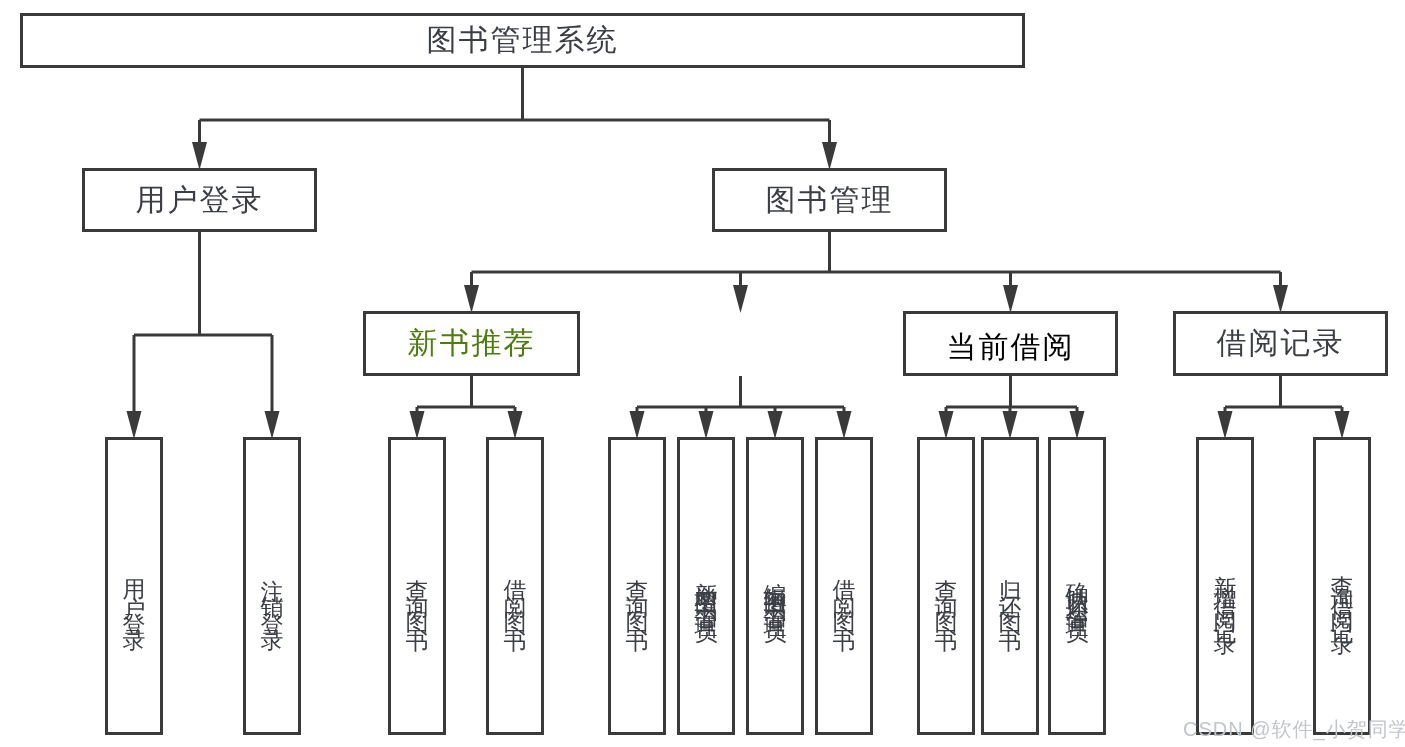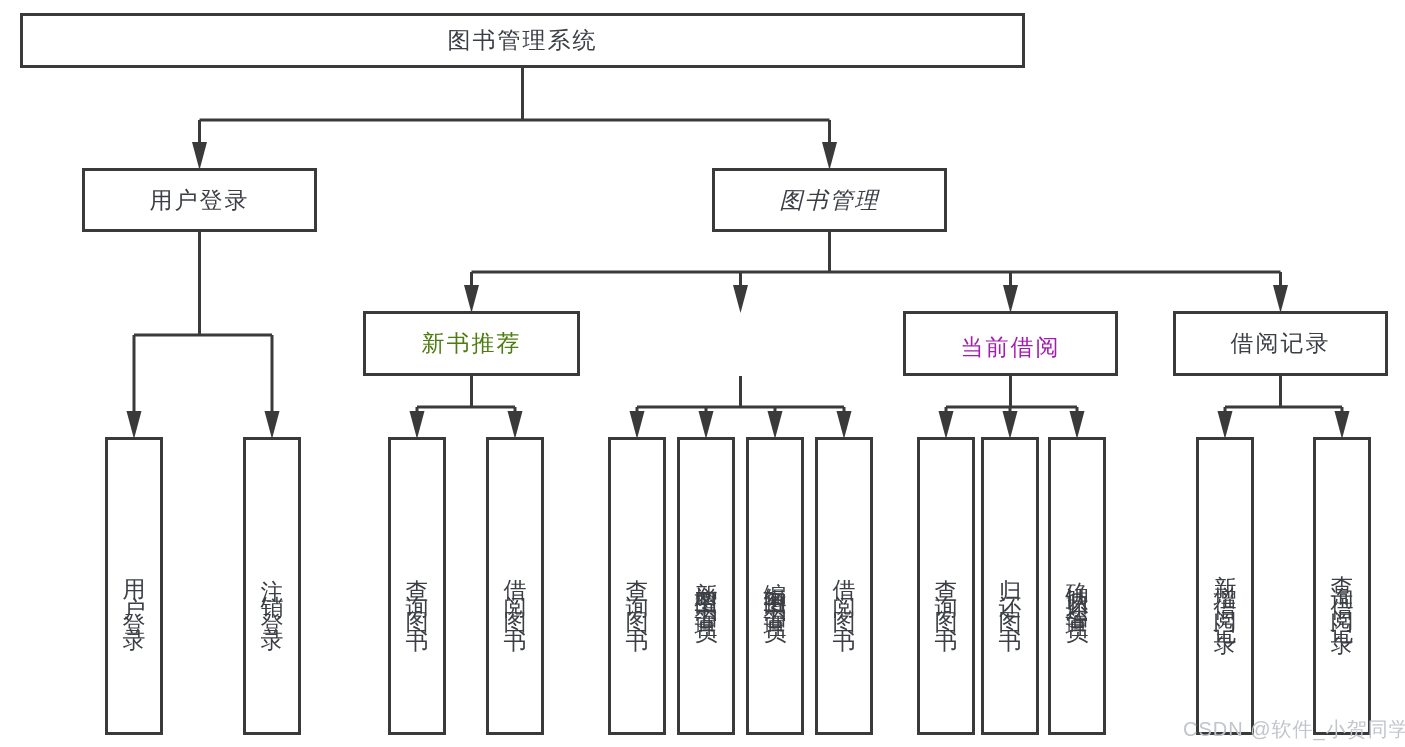--- a/index.html
+++ b/index.html
@@ -7,21 +7,21 @@
     position:relative;width:1405px;height:747px;background:#ffffff;
     font-family:"Liberation Sans",sans-serif;overflow:hidden;
   }
   svg.wires{position:absolute;left:0;top:0;width:1405px;height:747px;z-index:2;pointer-events:none;}
   svg.wires path{stroke:#3a3a3a;stroke-width:3;fill:none;}
   svg.wires polygon{fill:#3a3a3a;stroke:none;}
   .node{
     position:absolute;background:#ffffff;border:3px solid #3a3a3a;box-sizing:border-box;
     display:flex;align-items:center;justify-content:center;color:#3b3e44;z-index:1;
   }
-  .node.h .lbl{font-size:23px;letter-spacing:2px;white-space:nowrap;}
+  .node.h .lbl{font-size:30px;letter-spacing:2px;white-space:nowrap;}
   .node.v .lbl{
     writing-mode:vertical-rl;text-orientation:mixed;
     font-size:23px;line-height:1;white-space:nowrap;
   }
   .watermark{
     position:absolute;z-index:6;font-size:20px;letter-spacing:1px;
     color:rgba(193,197,204,0.95);white-space:nowrap;
   }
 </style>
 </head>
@@ -56,28 +56,28 @@
       <polygon points="1217.5,411 1232.5,411 1225,439" fill="#3a3a3a"></polygon>
       <polygon points="1334.5,411 1349.5,411 1342,439" fill="#3a3a3a"></polygon>
     </svg>
   <div class="watermark" style="left: 1183px; top: 716px; color: rgb(193, 197, 204);">CSDN @软件_小贺同学</div>
 <div class="node h" style="left: 20px; top: 13px; width: 1005px; height: 55px; border-color: rgb(58, 58, 58);">
       <span class="lbl" style="color: rgb(59, 62, 68);">图书管理系统</span>
     </div>
     <div class="node h" style="left: 82px; top: 168px; width: 235px; height: 64px; border-color: rgb(58, 58, 58);">
       <span class="lbl" style="color: rgb(59, 62, 68);">用户登录</span>
     </div>
-    <div class="node h" style="left: 712px; top: 168px; width: 235px; height: 64px; border-color: rgb(58, 58, 58); font-style: italic;">
+    <div class="node h" style="left: 712px; top: 168px; width: 235px; height: 64px; border-color: rgb(58, 58, 58);">
       <span class="lbl" style="color: rgb(59, 62, 68);">图书管理</span>
     </div>
     <div class="node h" style="left: 363px; top: 311px; width: 217px; height: 65px; border-color: rgb(58, 58, 58);">
       <span class="lbl" style="color: #4d7c0f;">新书推荐</span>
     </div>
     <div class="node h" style="left: 903px; top: 311px; width: 215px; height: 65px; border-color: rgb(58, 58, 58);">
-      <span class="lbl" style="color: #a21caf; margin-top: 7px;">当前借阅</span>
+      <span class="lbl" style="color: #000000; margin-top: 7px;">当前借阅</span>
     </div>
     <div class="node h" style="left: 1173px; top: 311px; width: 215px; height: 65px; border-color: rgb(58, 58, 58);">
       <span class="lbl" style="color: rgb(59, 62, 68);">借阅记录</span>
     </div>
     <div class="node v" style="left: 105px; top: 437px; width: 58px; height: 298px; border-color: rgb(58, 58, 58);">
       <span class="lbl" style="color: rgb(59, 62, 68); letter-spacing: 0.72em; text-indent: 0.72em;">用户登录</span>
     </div>
     <div class="node v" style="left: 243px; top: 437px; width: 58px; height: 298px; border-color: rgb(58, 58, 58);">
       <span class="lbl" style="color: rgb(59, 62, 68); letter-spacing: 0.72em; text-indent: 0.72em;">注销登录</span>
     </div>

